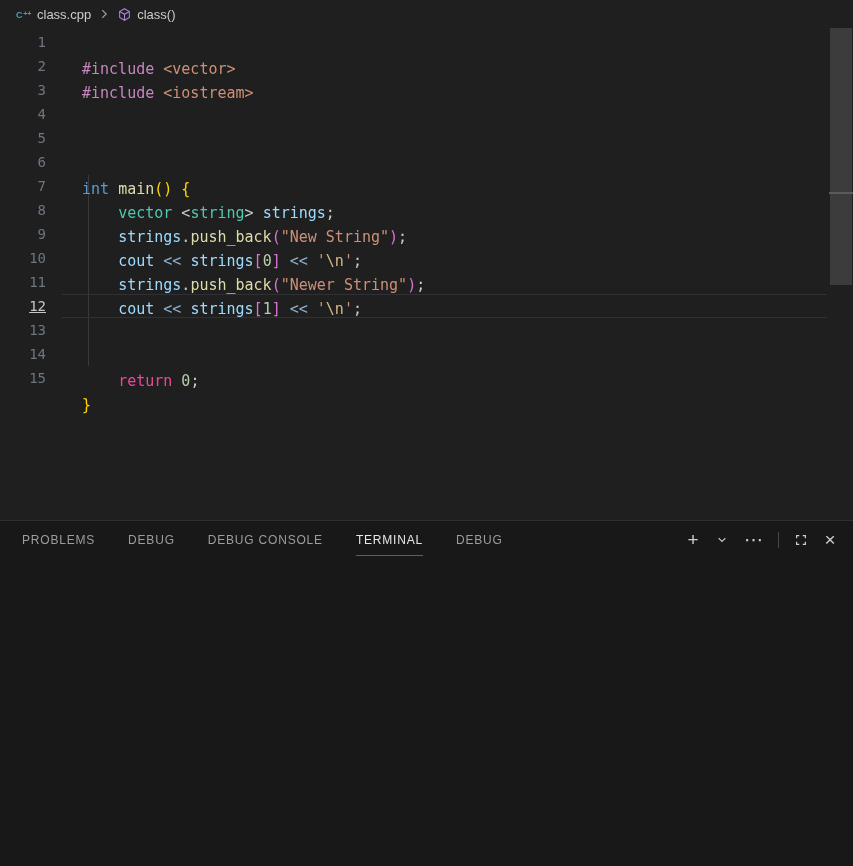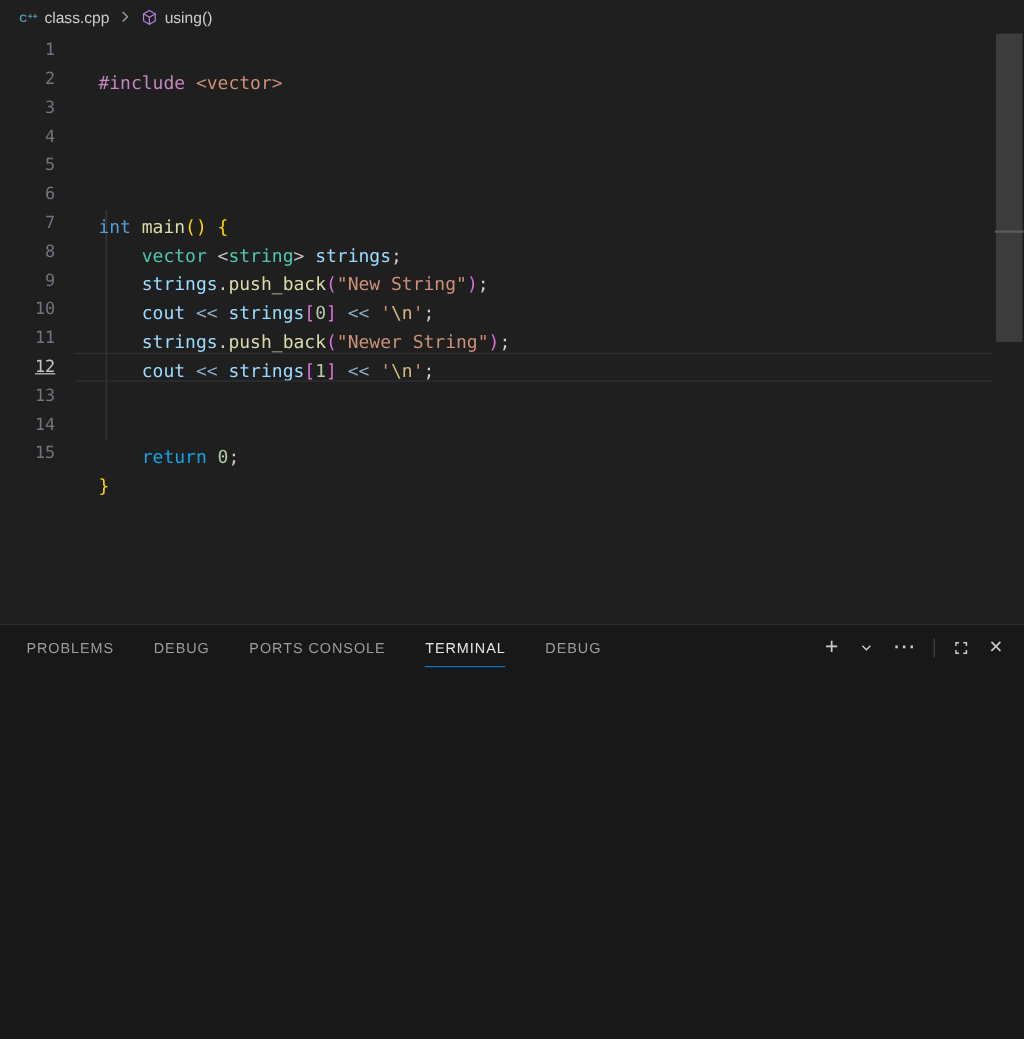--- a/index.html
+++ b/index.html
@@ -64,40 +64,40 @@
           <path d="M6 3.5L10.5 8 6 12.5"></path>
         </svg>
     </span>
     <span class="crumb">
       <span>
         <svg width="15" height="15" viewBox="0 0 16 16" fill="none" stroke="#b180d7" stroke-width="1.1">
             <path d="M8 1.8l5.2 3v6.4L8 14.2l-5.2-3V4.8z"></path>
             <path d="M2.8 4.8L8 7.8l5.2-3M8 7.8v6.4"></path>
           </svg>
       </span>
-      <span>using()</span>
+      <span>class()</span>
     </span>
   </div>
 
   <div id="code">
     <div id="indent-guide"></div>
   <div class="code-line"><span class="ln">1</span><span class="code-text"><span style="color: rgb(197, 134, 192);">#include</span><span style="color: rgb(206, 145, 120);"> &lt;vector&gt;</span></span></div>
-      <div class="code-line"><span class="ln">2</span></div>
+      <div class="code-line"><span class="ln">2</span><span class="code-text"><span style="color: rgb(197, 134, 192);">#include</span><span style="color: rgb(206, 145, 120);"> &lt;iostream&gt;</span></span></div>
       <div class="code-line"><span class="ln">3</span><span class="code-text"></span></div>
       <div class="code-line"><span class="ln">4</span></div>
       <div class="code-line"><span class="ln">5</span><span class="code-text"></span></div>
       <div class="code-line"><span class="ln">6</span><span class="code-text"><span style="color: rgb(86, 156, 214);">int</span><span style="color: rgb(204, 204, 204);"> </span><span style="color: rgb(220, 220, 170);">main</span><span style="color: rgb(255, 215, 0);">()</span><span style="color: rgb(204, 204, 204);"> </span><span style="color: rgb(255, 215, 0);">{</span></span></div>
       <div class="code-line"><span class="ln">7</span><span class="code-text"><span style="color: rgb(204, 204, 204);">    </span><span style="color: rgb(78, 201, 176);">vector</span><span style="color: rgb(204, 204, 204);"> &lt;</span><span style="color: rgb(78, 201, 176);">string</span><span style="color: rgb(204, 204, 204);">&gt; </span><span style="color: rgb(156, 220, 254);">strings</span><span style="color: rgb(204, 204, 204);">;</span></span></div>
       <div class="code-line"><span class="ln">8</span><span class="code-text"><span style="color: rgb(204, 204, 204);">    </span><span style="color: rgb(156, 220, 254);">strings</span><span style="color: rgb(204, 204, 204);">.</span><span style="color: rgb(220, 220, 170);">push_back</span><span style="color: rgb(218, 112, 214);">(</span><span style="color: rgb(206, 145, 120);">"New String"</span><span style="color: rgb(218, 112, 214);">)</span><span style="color: rgb(204, 204, 204);">;</span></span></div>
       <div class="code-line"><span class="ln">9</span><span class="code-text"><span style="color: rgb(204, 204, 204);">    </span><span style="color: rgb(156, 220, 254);">cout</span><span style="color: rgb(204, 204, 204);"> </span><span style="color: rgb(143, 176, 208);">&lt;&lt;</span><span style="color: rgb(204, 204, 204);"> </span><span style="color: rgb(156, 220, 254);">strings</span><span style="color: rgb(218, 112, 214);">[</span><span style="color: rgb(181, 206, 168);">0</span><span style="color: rgb(218, 112, 214);">]</span><span style="color: rgb(204, 204, 204);"> </span><span style="color: rgb(143, 176, 208);">&lt;&lt;</span><span style="color: rgb(204, 204, 204);"> </span><span style="color: rgb(206, 145, 120);">'</span><span style="color: rgb(215, 186, 125);">\n</span><span style="color: rgb(206, 145, 120);">'</span><span style="color: rgb(204, 204, 204);">;</span></span></div>
       <div class="code-line"><span class="ln">10</span><span class="code-text"><span style="color: rgb(204, 204, 204);">    </span><span style="color: rgb(156, 220, 254);">strings</span><span style="color: rgb(204, 204, 204);">.</span><span style="color: rgb(220, 220, 170);">push_back</span><span style="color: rgb(218, 112, 214);">(</span><span style="color: rgb(206, 145, 120);">"Newer String"</span><span style="color: rgb(218, 112, 214);">)</span><span style="color: rgb(204, 204, 204);">;</span></span></div>
       <div class="code-line"><span class="ln">11</span><span class="code-text"><span style="color: rgb(204, 204, 204);">    </span><span style="color: rgb(156, 220, 254);">cout</span><span style="color: rgb(204, 204, 204);"> </span><span style="color: rgb(143, 176, 208);">&lt;&lt;</span><span style="color: rgb(204, 204, 204);"> </span><span style="color: rgb(156, 220, 254);">strings</span><span style="color: rgb(218, 112, 214);">[</span><span style="color: rgb(181, 206, 168);">1</span><span style="color: rgb(218, 112, 214);">]</span><span style="color: rgb(204, 204, 204);"> </span><span style="color: rgb(143, 176, 208);">&lt;&lt;</span><span style="color: rgb(204, 204, 204);"> </span><span style="color: rgb(206, 145, 120);">'</span><span style="color: rgb(215, 186, 125);">\n</span><span style="color: rgb(206, 145, 120);">'</span><span style="color: rgb(204, 204, 204);">;</span></span></div>
       <div class="code-line current"><span class="ln">12</span><span class="code-text"></span></div>
       <div class="code-line"><span class="ln">13</span><span class="code-text"></span></div>
-      <div class="code-line"><span class="ln">14</span><span class="code-text"><span style="color: rgb(204, 204, 204);">    </span><span style="color: #0ea5e9;">return</span><span style="color: rgb(204, 204, 204);"> </span><span style="color: rgb(181, 206, 168);">0</span><span style="color: rgb(204, 204, 204);">;</span></span></div>
+      <div class="code-line"><span class="ln">14</span><span class="code-text"><span style="color: rgb(204, 204, 204);">    </span><span style="color: #ec4899;">return</span><span style="color: rgb(204, 204, 204);"> </span><span style="color: rgb(181, 206, 168);">0</span><span style="color: rgb(204, 204, 204);">;</span></span></div>
       <div class="code-line"><span class="ln">15</span><span class="code-text"><span style="color: rgb(255, 215, 0);">}</span></span></div>
     </div>
 
   <div id="minimap">
       <div class="mm-row"></div>
       <div class="mm-row"></div>
       <div class="mm-row"></div>
       <div class="mm-row"></div>
       <div class="mm-row"></div>
       <div class="mm-row"></div>
@@ -113,21 +113,21 @@
     </div>
   <div id="editor-scrollbar"></div>
   <div id="scroll-tick"></div>
 </div>
 
 <div id="panel">
   <div class="panel-header">
     <div class="panel-tabs">
         <span class="panel-tab">PROBLEMS</span>
         <span class="panel-tab">DEBUG</span>
-        <span class="panel-tab">PORTS CONSOLE</span>
+        <span class="panel-tab">DEBUG CONSOLE</span>
         <span class="panel-tab active">TERMINAL</span>
         <span class="panel-tab">DEBUG</span>
       </div>
     <div class="panel-actions">
         <span class="act txt">+</span>
         <span class="act">
           <svg width="12" height="12" viewBox="0 0 16 16" fill="none" stroke="#cccccc" stroke-width="1.5">
             <path d="M3.5 5.5L8 10l4.5-4.5"></path>
           </svg>
         </span>

